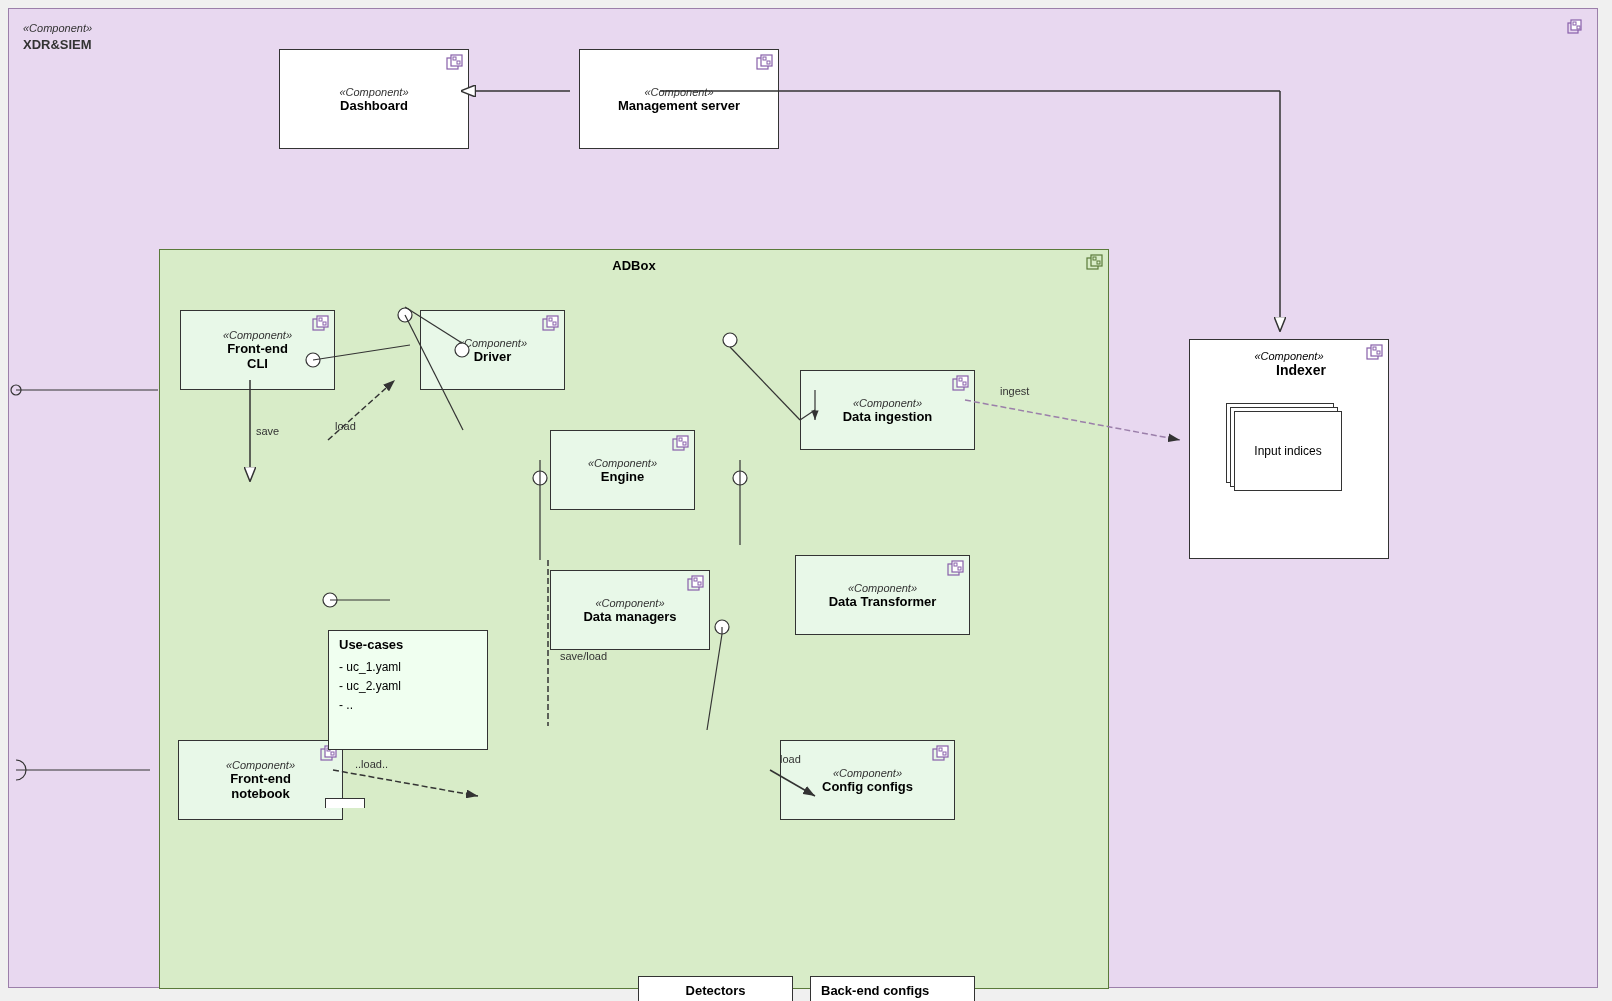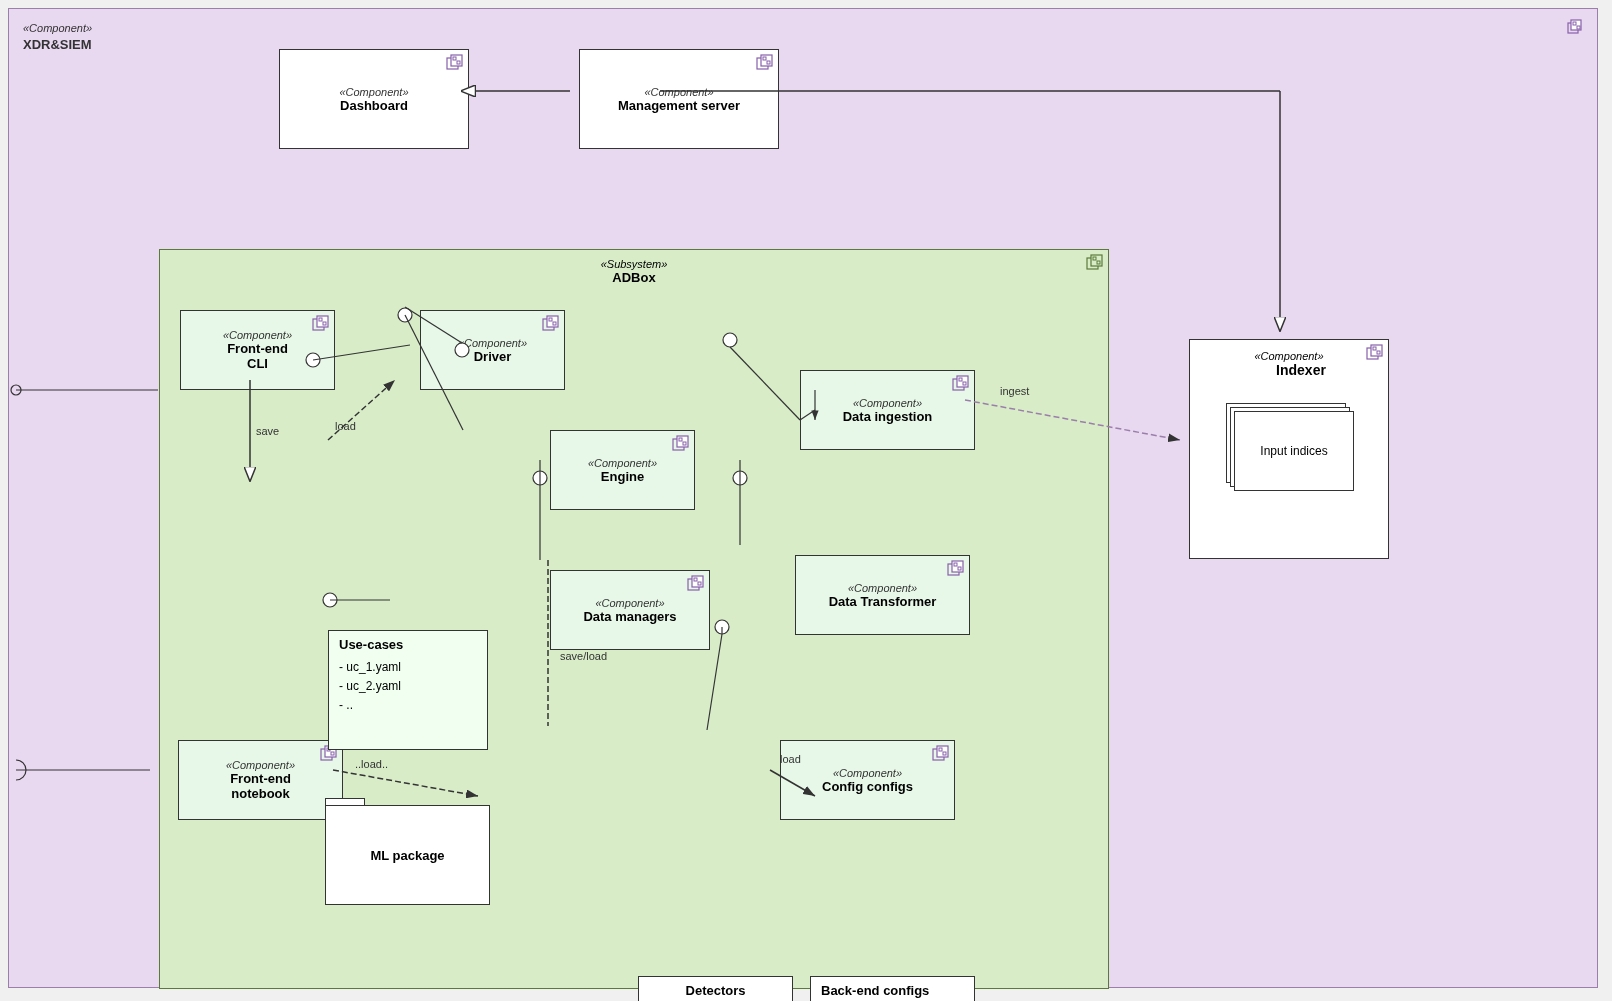--- a/index.html
+++ b/index.html
@@ -201,21 +201,21 @@
     
     .input-indices {
       position: relative;
       width: 130px;
       height: 100px;
       margin-top: 8px;
     }
 
     .input-indices .page {
       position: absolute;
-      width: 120px;
+      width: 108px;
       height: 80px;
       background: #fff;
       border: 1.5px solid #333;
       display: flex;
       align-items: center;
       justify-content: center;
       font-size: 12px;
     }
 
     .input-indices .page1 {
@@ -292,21 +292,20 @@
     <div class="adbox">
 
       <svg style="position:absolute;top:4px;right:4px;" width="18" height="18">
         <rect x="1" y="4" width="11" height="11" fill="none" stroke="#5a7a3a" stroke-width="1.2"></rect>
         <rect x="5" y="1" width="11" height="11" fill="#d8ecc8" stroke="#5a7a3a" stroke-width="1.2"></rect>
         <rect x="7" y="3" width="3" height="3" fill="none" stroke="#5a7a3a" stroke-width="1"></rect>
         <rect x="11" y="7" width="3" height="3" fill="none" stroke="#5a7a3a" stroke-width="1"></rect>
       </svg>
 
       <div style="position:absolute;top:8px;left:0;right:0;text-align:center;">
-        <div style="font-style:italic;font-size:11px;">«Subsystem»</div>
         <div style="font-weight:bold;font-size:13px;">ADBox</div>
       </div>
 
       <div class="comp-box" style="top:60px;left:20px;width:155px;height:80px;background:#e8f8e8;">
         <svg class="comp-icon-svg" width="18" height="18">
           <rect x="1" y="4" width="11" height="11" fill="none" stroke="#8860aa" stroke-width="1.2"></rect>
           <rect x="5" y="1" width="11" height="11" fill="white" stroke="#8860aa" stroke-width="1.2"></rect>
           <rect x="7" y="3" width="3" height="3" fill="none" stroke="#8860aa" stroke-width="1"></rect>
           <rect x="11" y="7" width="3" height="3" fill="none" stroke="#8860aa" stroke-width="1"></rect>
         </svg>
@@ -395,23 +394,20 @@
         <div class="title">Use-cases</div>
         <div class="items">
           <div>- uc_1.yaml</div>
           <div>- uc_2.yaml</div>
           <div>- ..</div>
         </div>
       </div>
 
       <div class="mlpackage-tab"></div>
 
-      <div class="mlpackage-box">
-        <div class="name">ML package</div>
-      </div>
 
       <div class="detectors-box">
         <div class="title">Detectors</div>
 
       </div>
 
       <div class="configs-box">
         <div class="title">Back-end configs</div>
 
       </div>

